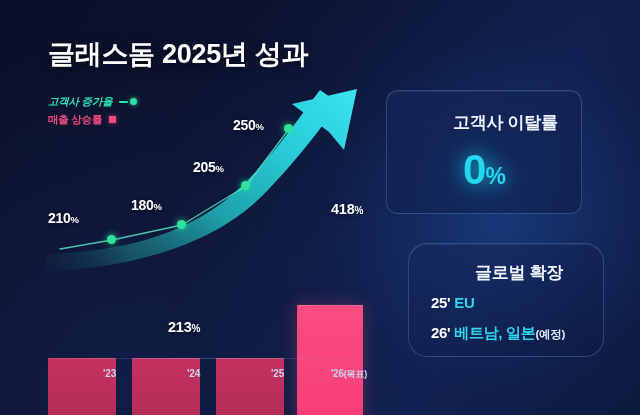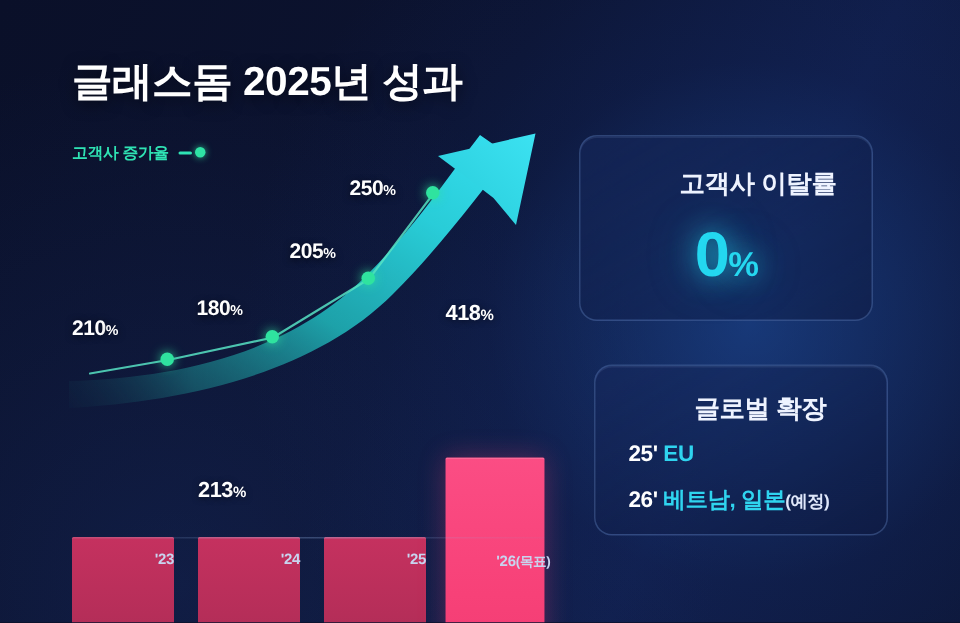--- a/index.html
+++ b/index.html
@@ -19,21 +19,21 @@
   .title{
     position:absolute;left:48px;top:36px;
     font-size:27px;font-weight:bold;color:#ffffff;letter-spacing:-.3px;
     text-shadow:0 2px 10px rgba(0,0,0,.55);
     white-space:nowrap;
   }
   
   .legend{position:absolute;left:48px;top:94px;}
   .legend-row{display:flex;align-items:center;height:15px;white-space:nowrap;}
   .legend-label{font-size:10.5px;font-weight:bold;letter-spacing:-.2px;}
-  .lg-cyan .legend-label{color:#2fe3b4;}
+  .lg-cyan .legend-label{color:#2fe3b4;font-style:italic;}
   .lg-pink .legend-label{color:#f2487e;}
   .lg-line{width:9px;height:2px;background:#2fe3b4;margin-left:6px;border-radius:1px;}
   .lg-dot{width:7px;height:7px;border-radius:50%;background:#2fe3a5;margin-left:2px;
           box-shadow:0 0 5px rgba(47,227,165,.8);}
   .lg-sq{width:7px;height:7px;background:#f2487e;margin-left:7px;
          box-shadow:0 0 5px rgba(242,72,126,.6);}
   
   .plot{position:absolute;left:0;top:0;width:380px;height:415px;}
   .plot svg{position:absolute;left:0;top:0;}
   
@@ -41,21 +41,21 @@
   .bar-inner{position:absolute;left:0;right:0;bottom:0;border-radius:1px;}
   .bar-std .bar-inner{
     background:linear-gradient(180deg,#c5315f 0%,#b62e59 45%,#9e2a50 100%);
     box-shadow:inset 0 1px 0 rgba(255,255,255,.10);
   }
   .bar-goal .bar-inner{
     background:linear-gradient(180deg,#fb4d84 0%,#f74178 55%,#ef3a70 100%);
     box-shadow:0 0 18px rgba(247,65,120,.30), inset 0 1px 0 rgba(255,255,255,.16);
   }
   .bar-val{
-    position:absolute;left:0;right:4px;text-align:left;
+    position:absolute;left:0;right:4px;text-align:right;
     font-size:14.5px;font-weight:bold;color:#ffffff;letter-spacing:-.3px;
     text-shadow:0 1px 4px rgba(0,0,0,.5);white-space:nowrap;
   }
   .bar-val .pc{font-size:10px;font-weight:bold;}
   
   .axis-line{position:absolute;left:48px;top:358px;width:315px;height:1px;
              background:linear-gradient(90deg,rgba(120,150,210,.05),rgba(150,180,230,.30),rgba(120,150,210,.05));}
   .xtick{position:absolute;top:344px;text-align:right;
          font-size:10px;font-weight:bold;color:#c8d4ef;letter-spacing:-.2px;white-space:nowrap;margin-top:24px;}
   .xtick .sub{font-size:9px;font-weight:bold;}
@@ -92,20 +92,24 @@
 
 <div class="stage">
 
   <div class="title">글래스돔 2025년 성과</div>
 
   <div class="legend">
     <div class="legend-row lg-cyan">
       <span class="legend-label">고객사 증가율</span>
       <span class="lg-line"></span>
       <span class="lg-dot"></span>
+    </div>
+    <div class="legend-row lg-pink" style="margin-top:3px;">
+      <span class="legend-label">매출 상승률</span>
+      <span class="lg-sq"></span>
     </div>
   </div>
 
   <div class="plot">
 
     <svg width="380" height="415" viewBox="0 0 380 415">
       <defs>
         <linearGradient id="arrowGrad" x1="0" y1="1" x2="1" y2="0">
           <stop offset="0%" stop-color="#1d6d72" stop-opacity="0.12"></stop>
           <stop offset="18%" stop-color="#1c7f86" stop-opacity="0.55"></stop>
@@ -191,21 +195,21 @@
     </div>
   </div>
 
   <div class="card" style="left:386px;top:90px;width:194px;height:122px;">
     <div class="card-title" style="top:20px;">고객사 이탈률</div>
     <div class="big-zero" style="top:55px;">
       <span>0</span><span class="pc">%</span>
     </div>
   </div>
 
-  <div class="card" style="left:396px;top:243px;width:194px;height:112px;">
+  <div class="card" style="left:408px;top:243px;width:194px;height:112px;border-radius:19px;">
     <div class="card-title" style="top:17px;">글로벌 확장</div>
     <div class="exp-row" style="top:50px;">
       <span class="yr">25'</span>
       <span class="loc">EU</span>
     </div>
     <div class="exp-row" style="top:80px;">
       <span class="yr">26'</span>
       <span class="loc">베트남, 일본</span><span class="note">(예정)</span>
     </div>
   </div>

